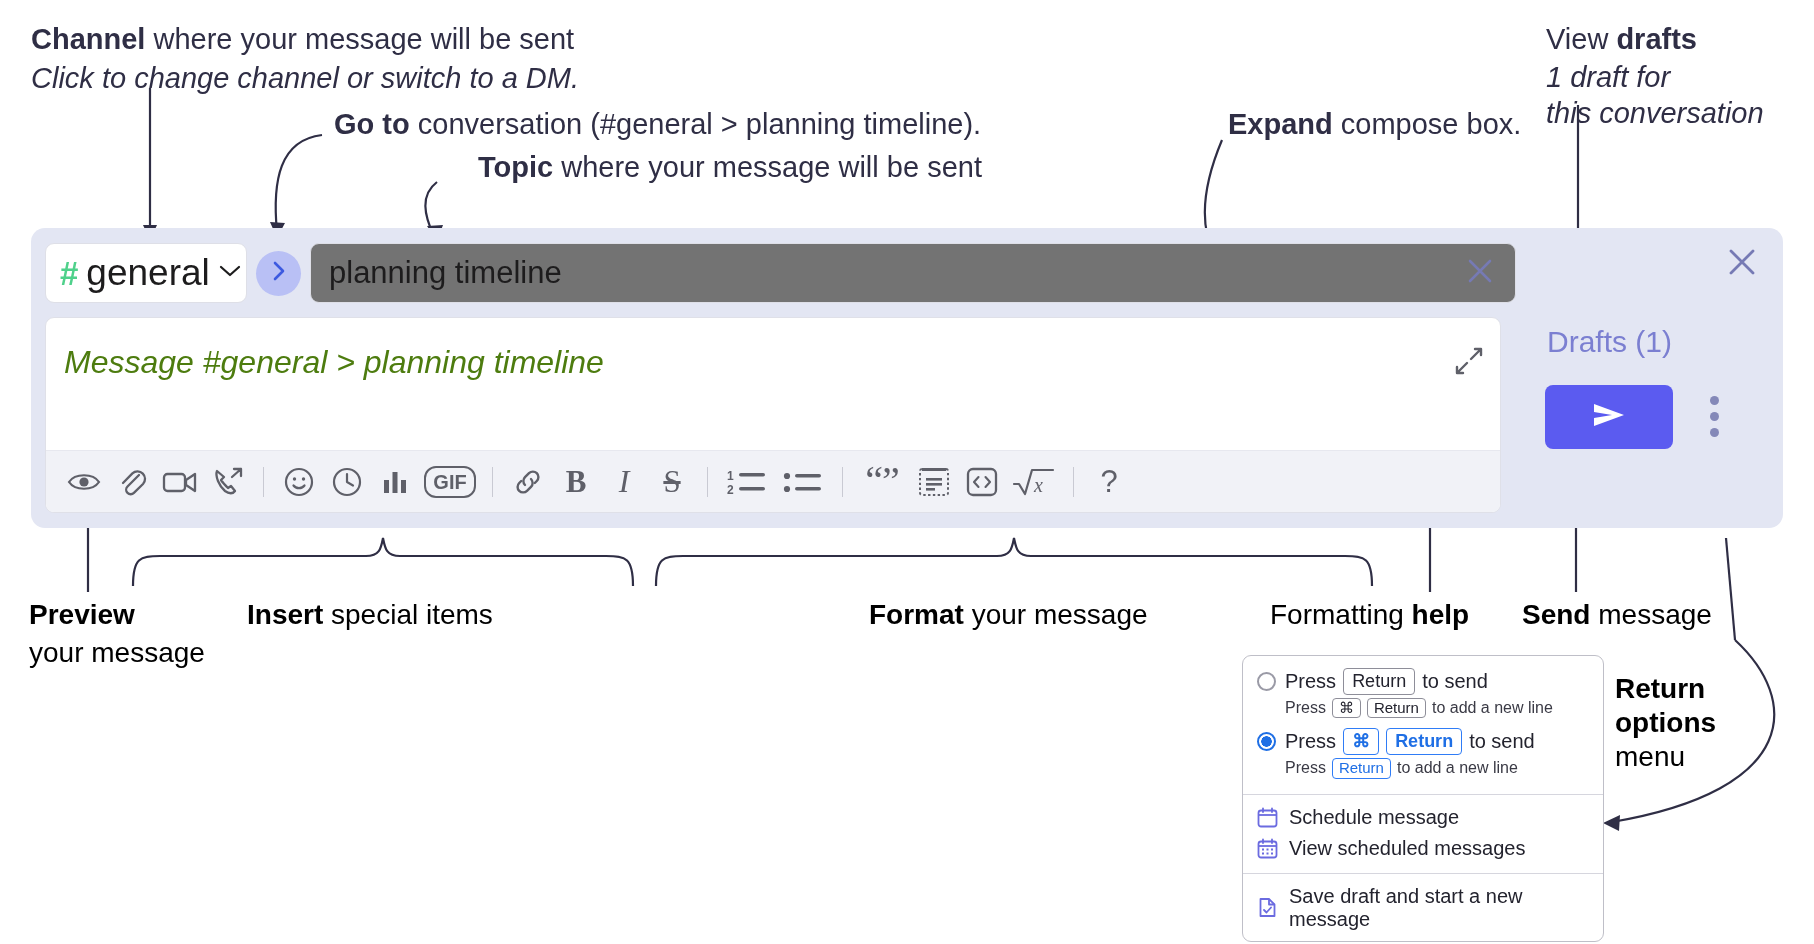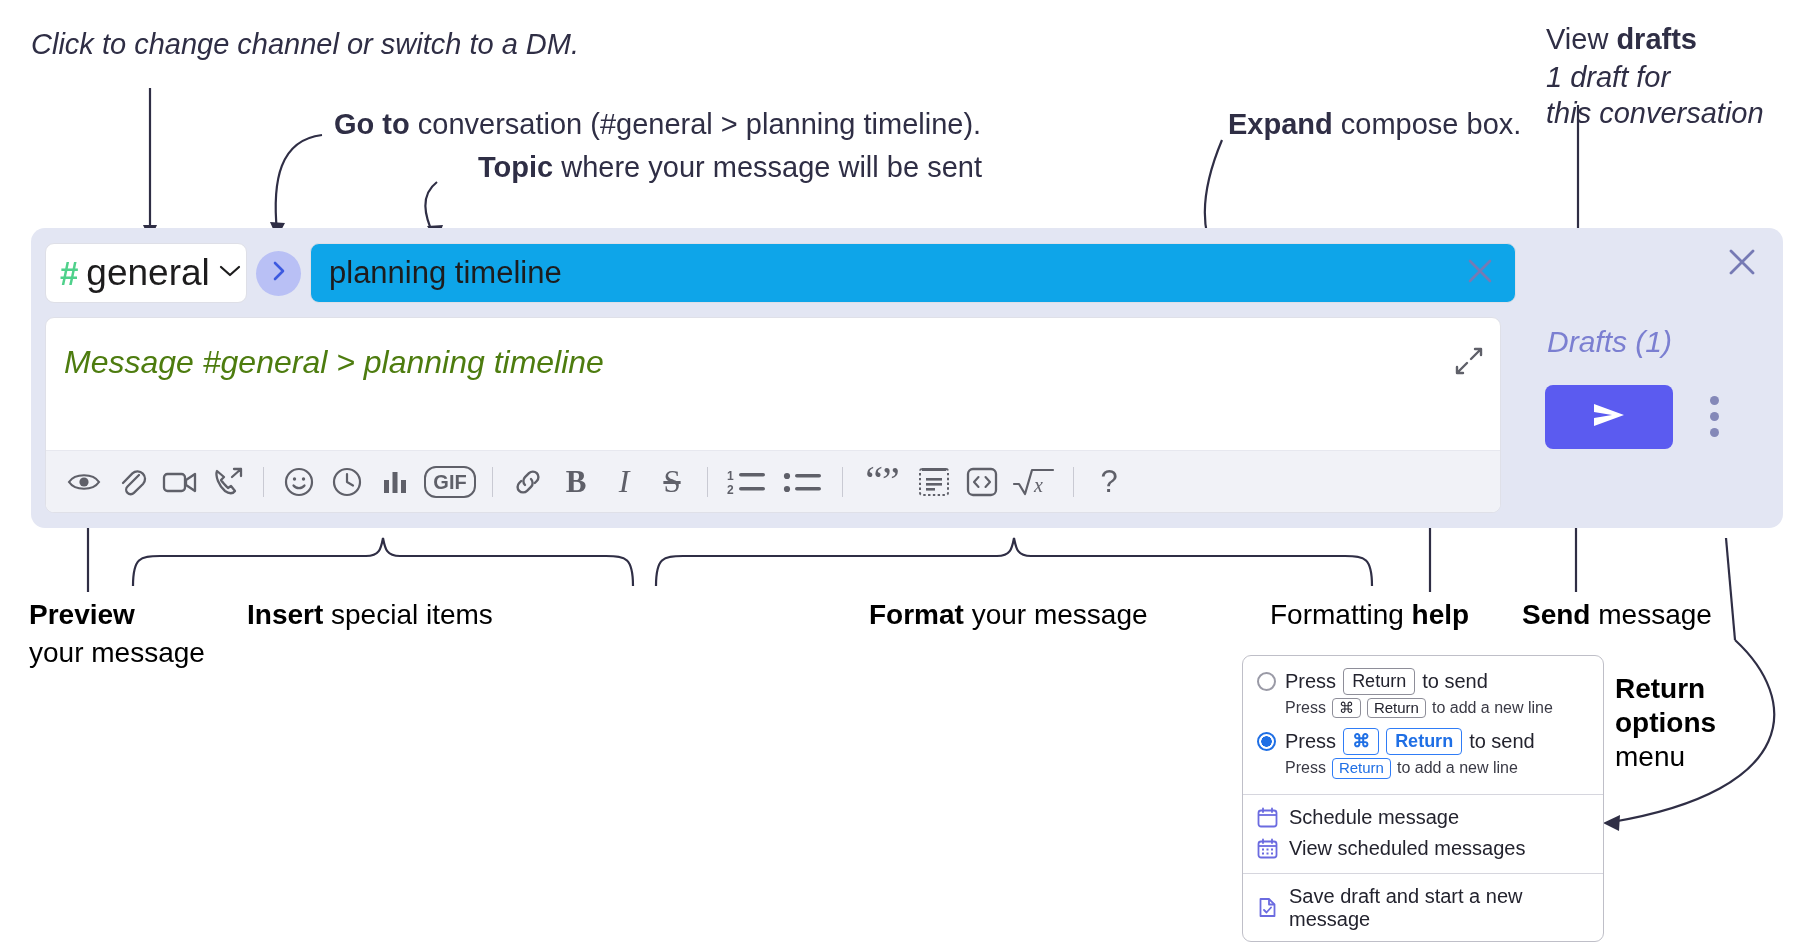--- a/index.html
+++ b/index.html
@@ -26,21 +26,21 @@
     display:flex;align-items:center;gap:9px;padding:0 14px;box-sizing:border-box;
   }
   #hash-icon{font-size:33px;font-weight:700;color:#4fd18b;line-height:1;letter-spacing:-1px;}
   #channel-name{font-size:37px;color:#1d1c1d;}
   #chev{margin-left:auto;}
   #goto-btn{
     width:45px;height:45px;border-radius:50%;background:#b9c0f5;
     display:flex;align-items:center;justify-content:center;flex:0 0 auto;
   }
   #topic-field{
-    width:1206px;height:60px;background:#0ea5e9;border:1px solid #dedfe7;border-radius:9px;
+    width:1206px;height:60px;background:#737373;border:1px solid #dedfe7;border-radius:9px;
     display:flex;align-items:center;padding:0 18px;box-sizing:border-box;text-align:center;
   }
   #topic-value{font-size:31px;color:#1d1c1d;}
   #topic-clear{margin-left:auto;}
 
   #editor-card{
     position:absolute;left:14px;top:89px;width:1456px;height:196px;
     background:#fff;border:1px solid #dfe0e8;border-radius:9px;box-sizing:border-box;
     display:flex;flex-direction:column;
   }
@@ -127,20 +127,21 @@
     <path d="M1576 592 L1576 452"></path>
     <path d="M1569 462 L1576 446 L1583 462" fill="#2f2e45" stroke="none"></path>
 
     <path d="M1735 640 C1800 700 1800 790 1612 822"></path>
     <path d="M1620 815 L1603 823 L1619 831" fill="#2f2e45" stroke="none"></path>
     <path d="M1735 640 L1726 538"></path>
   </g>
 </svg>
 
 <div class="ann ann-lg" style="left:31px;top:22px;">
+  <div><b>Channel</b><span> where your message will be sent</span></div>
   <div style="margin-top:5px;"><i>Click to change channel or switch to a DM.</i></div>
 </div>
 
 <div class="ann ann-lg" style="left:334px;top:107px;">
   <b>Go to</b><span> conversation (#general &gt; planning timeline).</span>
 </div>
 
 <div class="ann ann-lg" style="left:478px;top:150px;">
   <b>Topic</b><span> where your message will be sent</span>
 </div>
@@ -400,21 +401,21 @@
     </div>
   </div>
 
   <div id="right-rail">
     <span id="panel-close">
       <svg width="38" height="38" viewBox="0 0 38 38">
           <path d="M8 8 L30 30 M30 8 L8 30" stroke="#767ab4" stroke-width="2.8" stroke-linecap="round"></path>
         </svg>
     </span>
 
-    <a id="drafts-link" href="#" style="text-decoration:none;font-style:italic;">Drafts (1)</a>
+    <a id="drafts-link" href="#" style="text-decoration:none;">Drafts (1)</a>
 
     <div id="send-button">
       <span>
         <svg width="46" height="34" viewBox="0 0 46 34">
             <path d="M8 6 L38 17 L8 28 L8 20 L26 17 L8 14 Z" fill="#ffffff"></path>
           </svg>
       </span>
     </div>
 
     <div id="overflow-menu">

